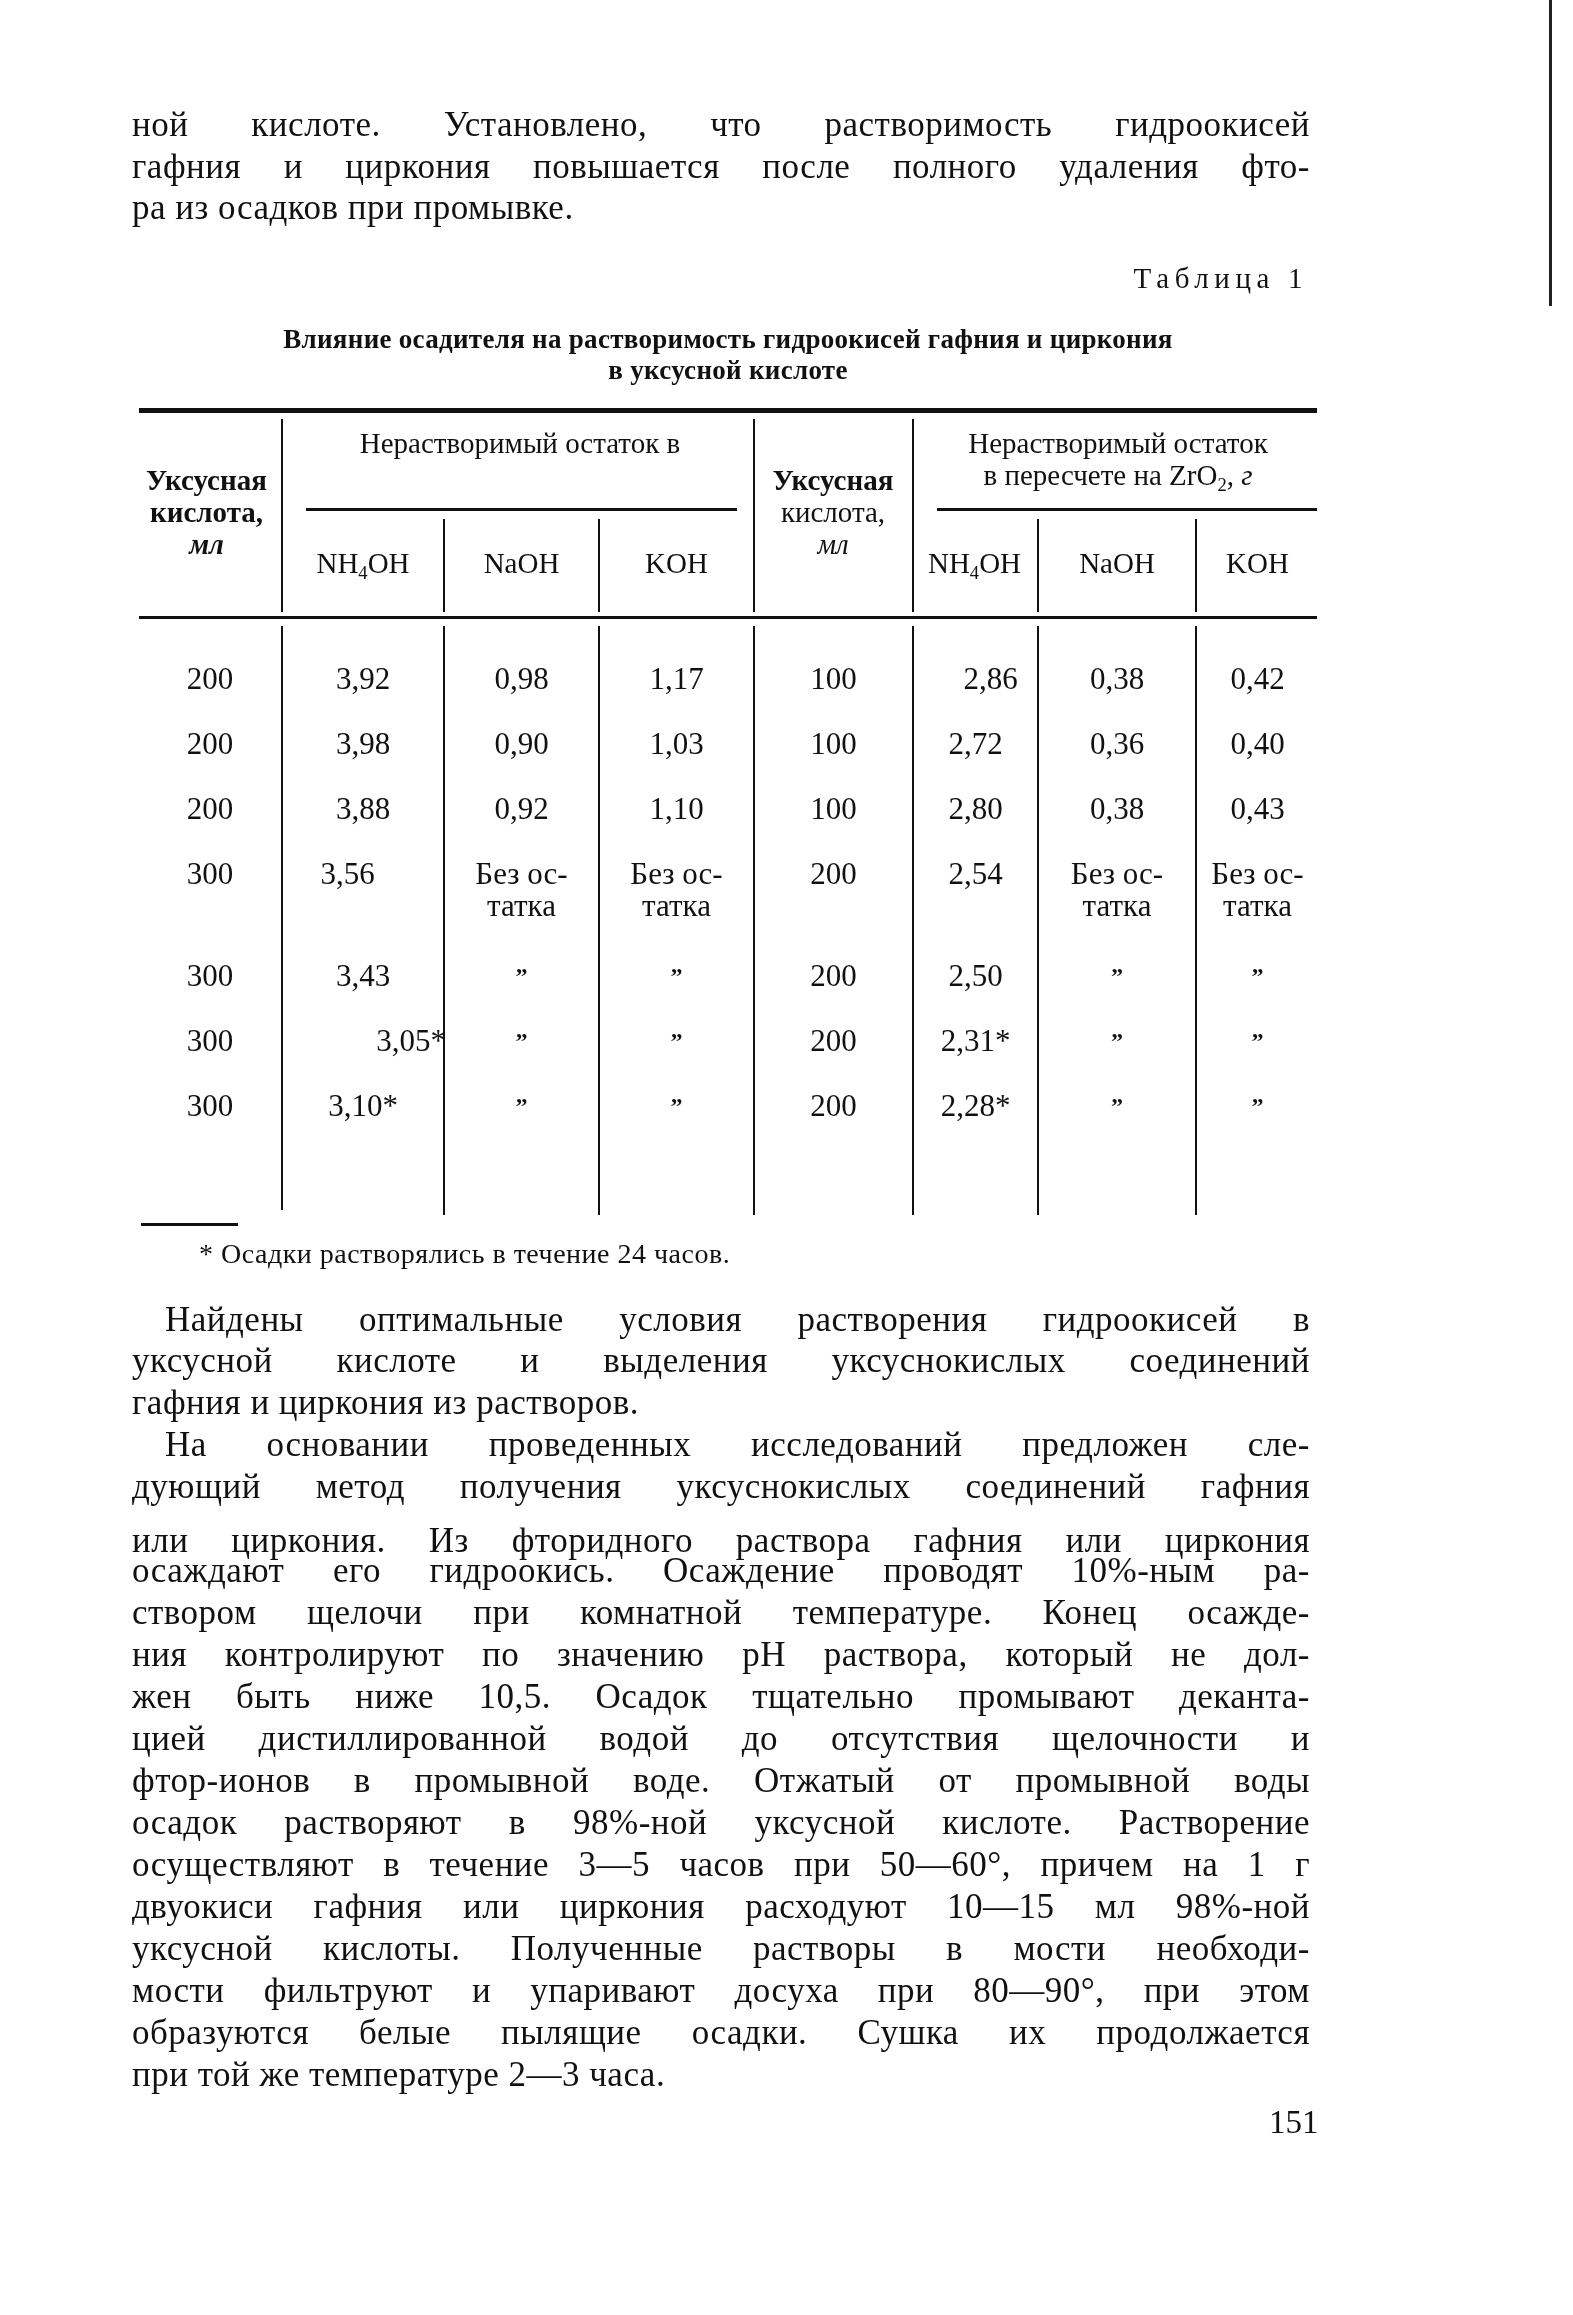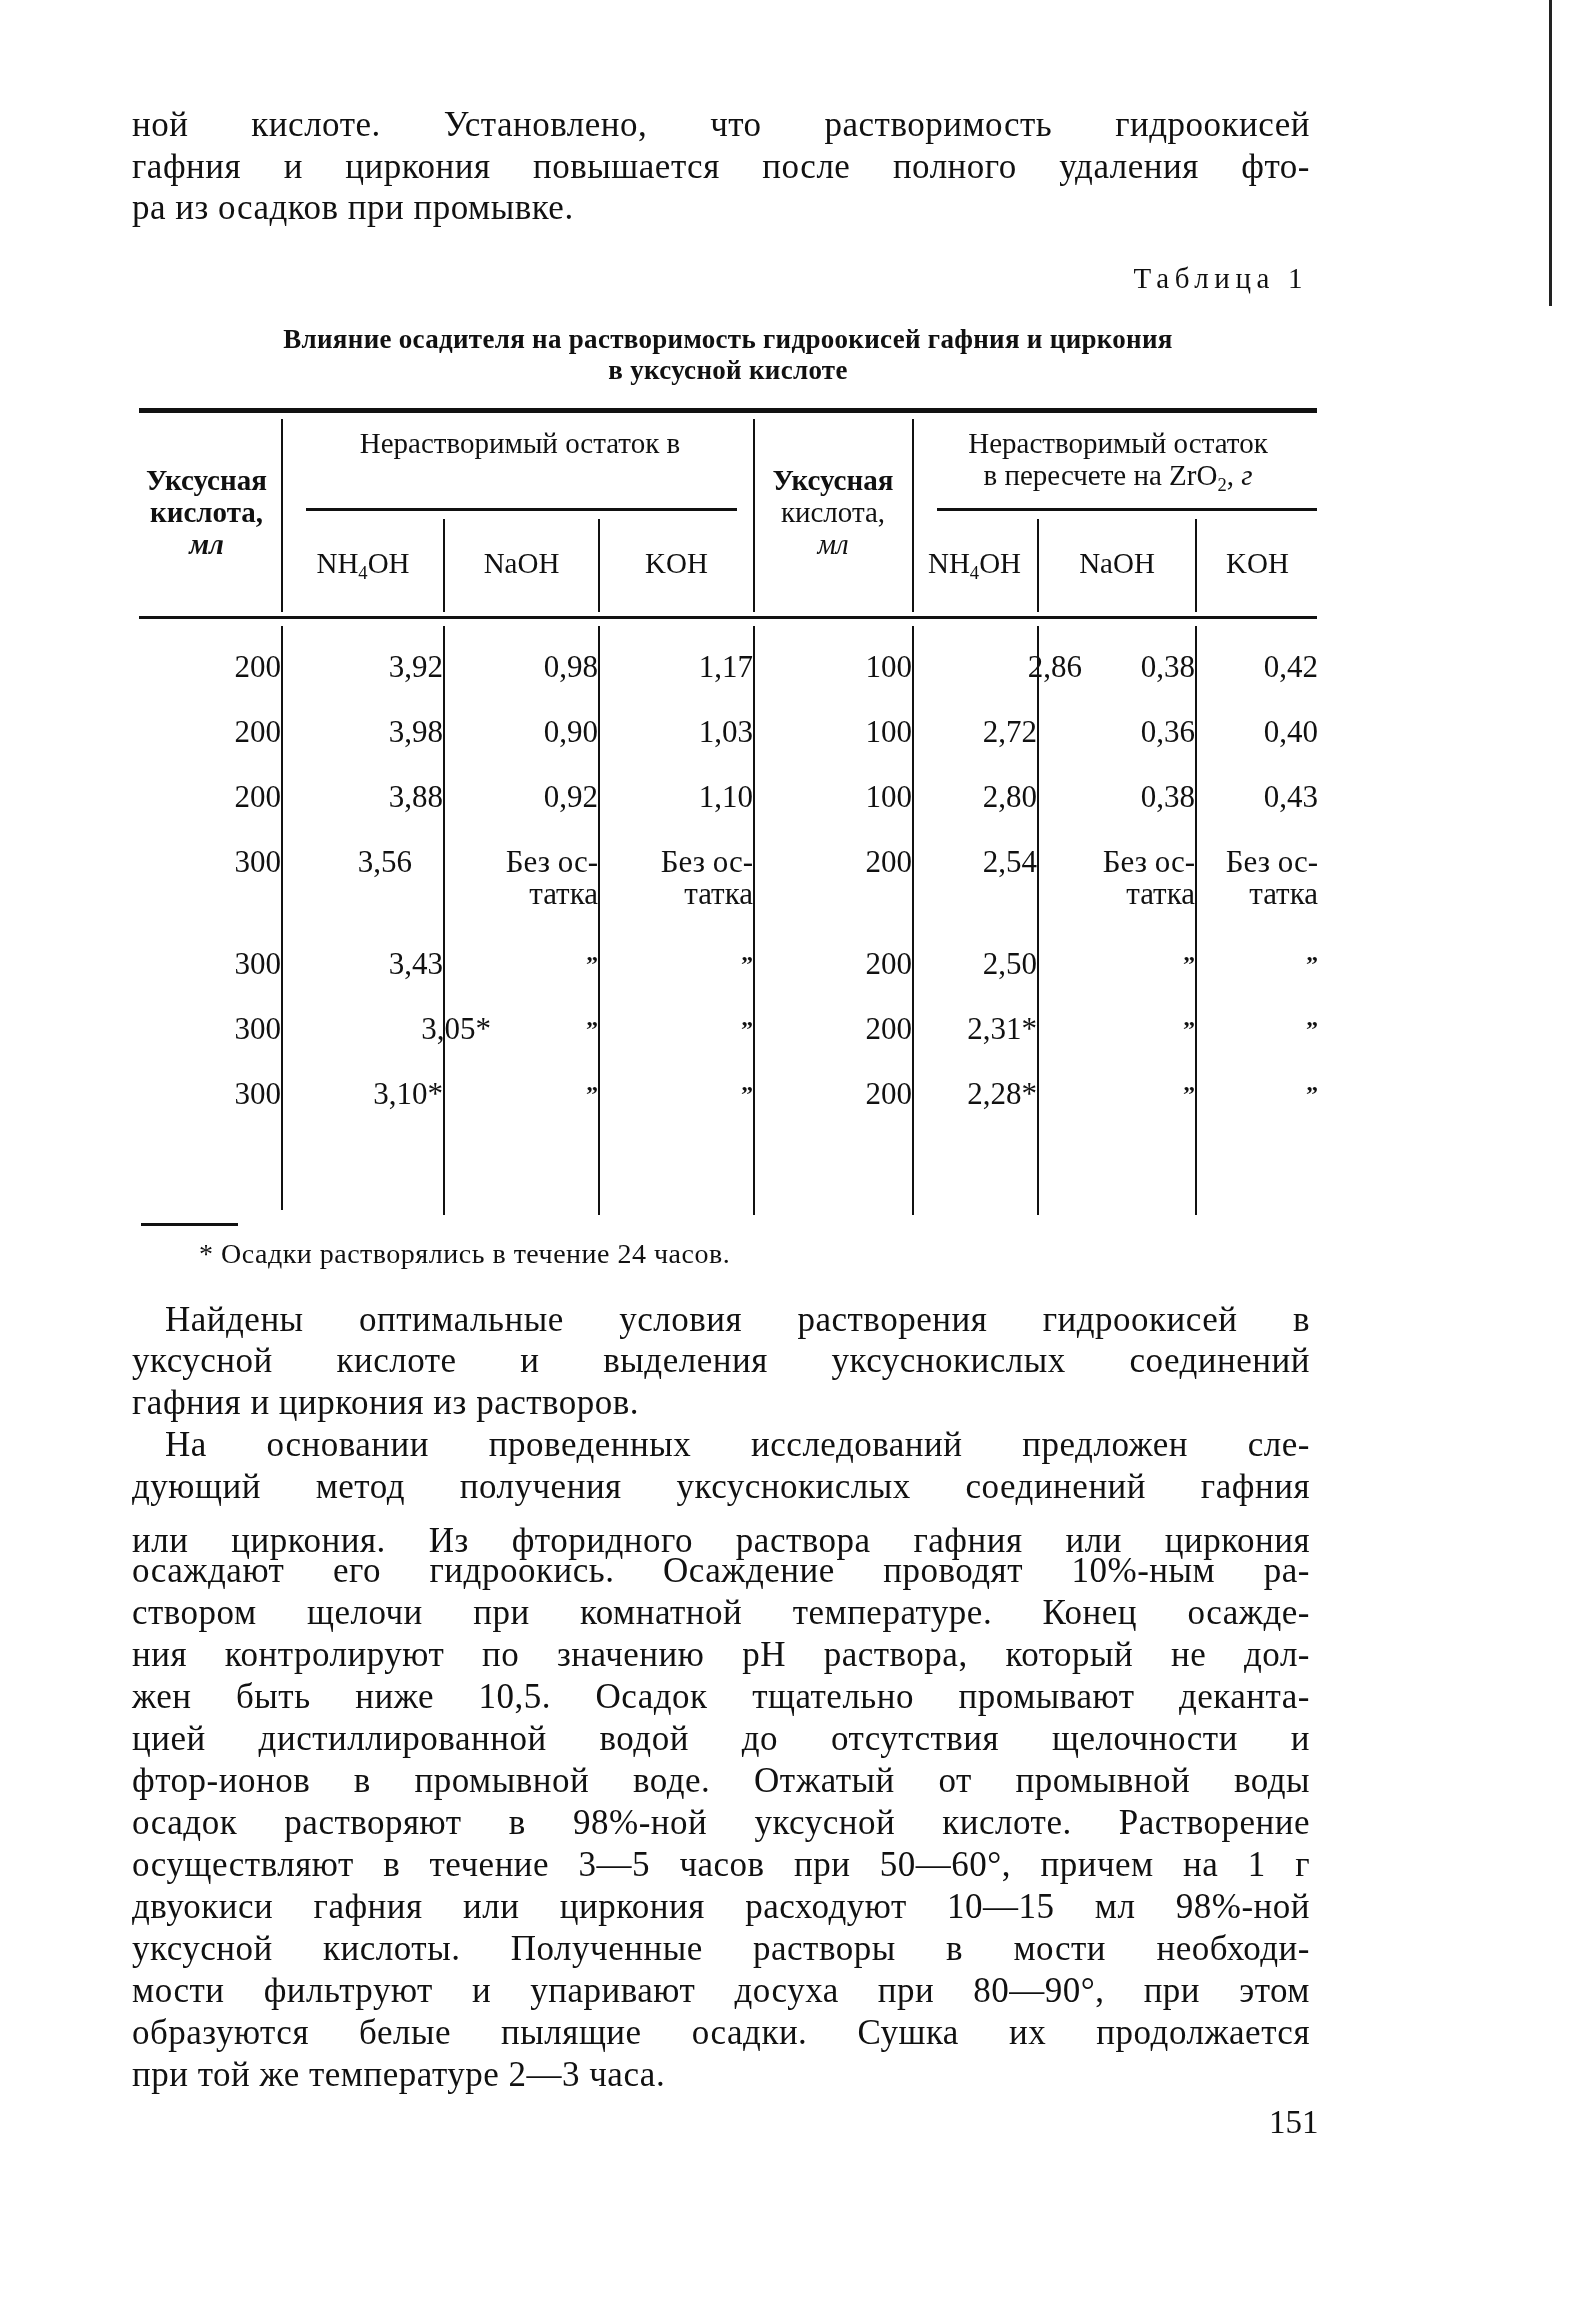--- a/index.html
+++ b/index.html
@@ -8,21 +8,21 @@
   .edge-line { position:absolute; left:1549px; top:0; width:2.8px; height:306px; background:#222; }
   .line { position:absolute; left:132px; width:1178px; font-size:35px; line-height:41px;
           white-space:nowrap; text-align:justify; text-align-last:justify; letter-spacing:0.5px; }
   .line.last { text-align-last:left; }
   .indent { padding-left:33px; width:1145px; }
   .table-label { position:absolute; right:265px; top:262px; font-size:29px; letter-spacing:5.6px; }
   .table-title { position:absolute; left:139px; width:1178px; text-align:center; font-weight:bold;
                  font-size:27px; line-height:32px; letter-spacing:0.3px; }
   .rule { position:absolute; background:#111; }
   .vline { position:absolute; width:1.9px; background:#111; }
-  .cell { position:absolute; font-size:31px; line-height:32px; text-align:right; }
+  .cell { position:absolute; font-size:31px; line-height:32px; text-align:center;margin-top:12px; }
   .hcell { position:absolute; font-size:29px; line-height:32px; text-align:center; }
   .hcell.bold { font-weight:bold; }
   .unit { font-style:italic; }
   sub { font-size:18.6px; vertical-align:-5.6px; }
   .ditto { font-weight:bold; font-size:24px; }
   .footnote { position:absolute; left:199px; top:1238px; font-size:28px; letter-spacing:0.5px; }
   .pagenum { position:absolute; left:1269px; top:2104px; font-size:33px; }
 </style>
 </head>
 <body>
@@ -89,21 +89,21 @@
   </div>
   <div class="hcell" style="left:1039px;top:547px;width:156px">NaOH</div>
   <div class="hcell" style="left:1197px;top:547px;width:121px">KOH</div>
 
   <div id="rows">
       <div class="cell" style="left: 139px; width: 142px; top: 651px;">200</div>
       <div class="cell" style="left: 283px; width: 160px; top: 651px;">3,92</div>
       <div class="cell" style="left: 445px; width: 153px; top: 651px;">0,98</div>
       <div class="cell" style="left: 600px; width: 153px; top: 651px;">1,17</div>
       <div class="cell" style="left: 755px; width: 157px; top: 651px;">100</div>
-      <div class="cell" style="left: 959px; width: 123px; top: 651px;">2,86</div>
+      <div class="cell" style="left: 929px; width: 123px; top: 651px;">2,86</div>
       <div class="cell" style="left: 1039px; width: 156px; top: 651px;">0,38</div>
       <div class="cell" style="left: 1197px; width: 121px; top: 651px;">0,42</div>
       <div class="cell" style="left: 139px; width: 142px; top: 716px;">200</div>
       <div class="cell" style="left: 283px; width: 160px; top: 716px;">3,98</div>
       <div class="cell" style="left: 445px; width: 153px; top: 716px;">0,90</div>
       <div class="cell" style="left: 600px; width: 153px; top: 716px;">1,03</div>
       <div class="cell" style="left: 755px; width: 157px; top: 716px;">100</div>
       <div class="cell" style="left: 914px; width: 123px; top: 716px;">2,72</div>
       <div class="cell" style="left: 1039px; width: 156px; top: 716px;">0,36</div>
       <div class="cell" style="left: 1197px; width: 121px; top: 716px;">0,40</div>

